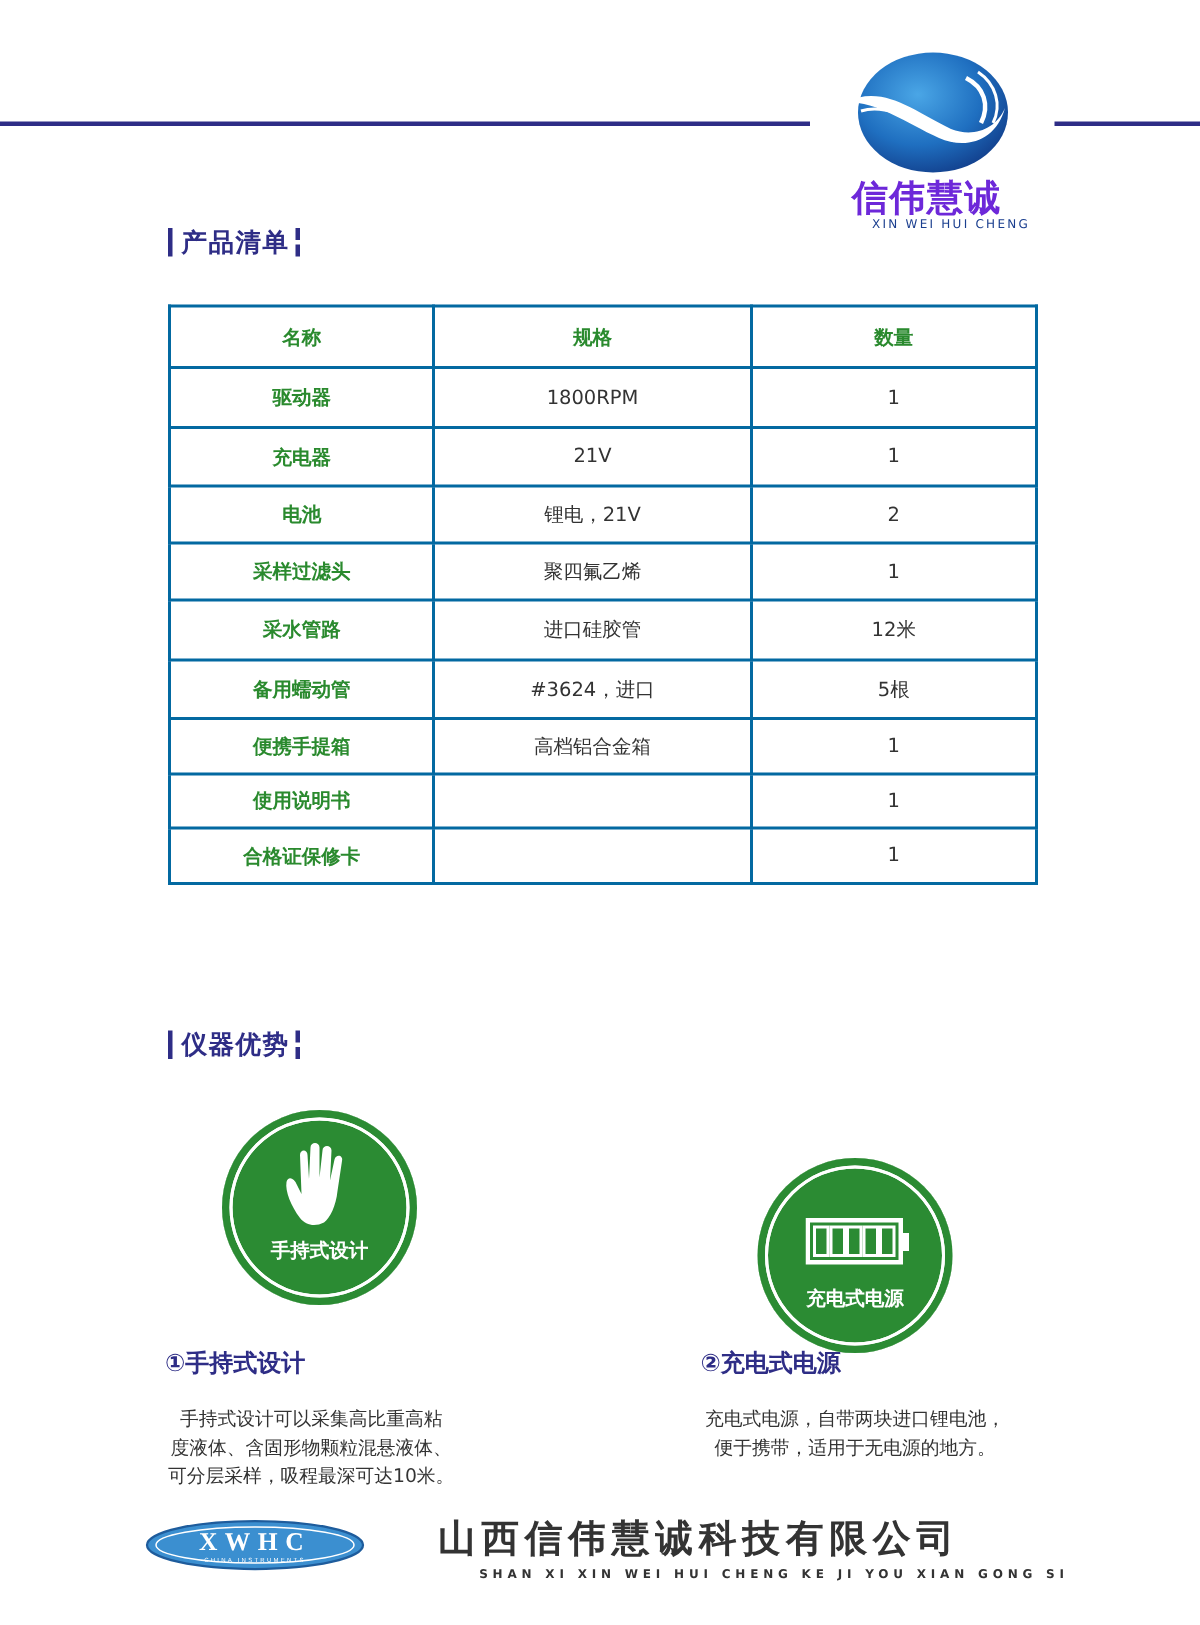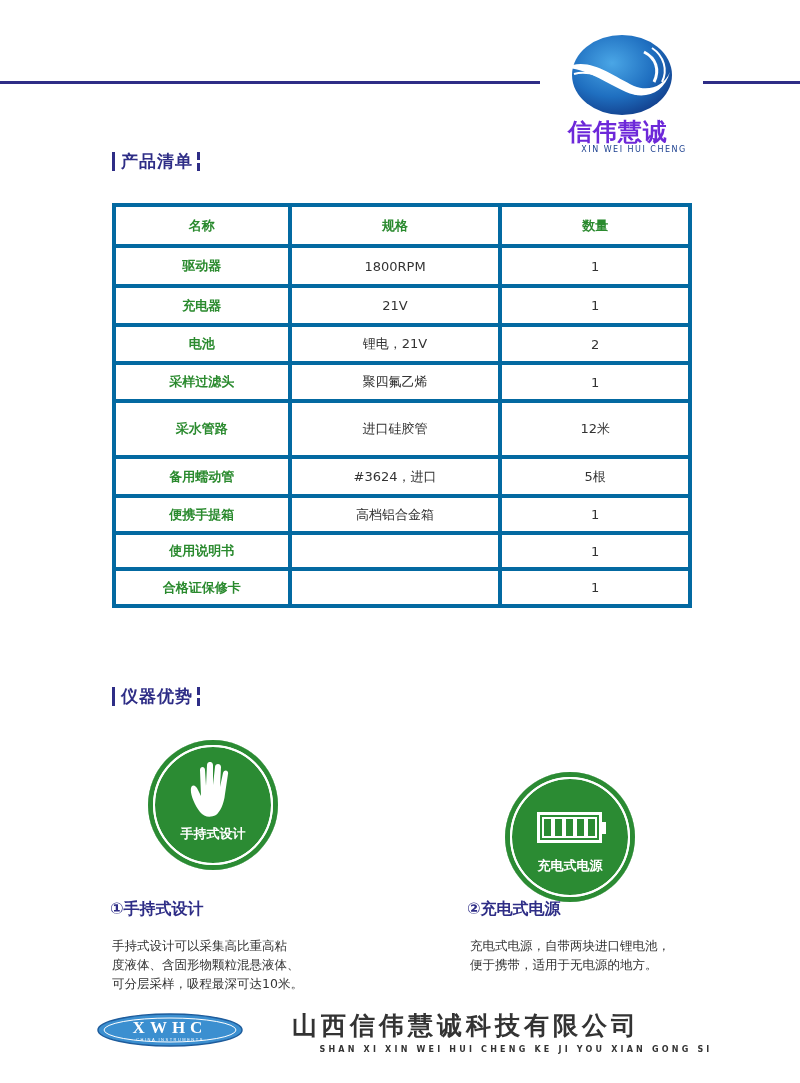--- a/index.html
+++ b/index.html
@@ -14,33 +14,33 @@
   .logo-cn { position:absolute; left:0; top:84px; width:140px; text-align:center; font-size:24px; font-weight:bold; color:#6d28d9; letter-spacing:1px; line-height:28px; }
   .logo-en { position:absolute; left:16px; top:111px; width:140px; text-align:center; font-size:8px; color:#1b3f8f; letter-spacing:1.5px; }
 
   .section-title { position:absolute; left:112px; height:26px; display:flex; align-items:center; }
   .section-title .bar { width:3px; height:19px; background:#2e2d86; margin-right:6px; }
   .section-title .text { font-size:17px; font-weight:bold; color:#2e2d86; letter-spacing:1px; }
   .section-title .bar-end { width:3px; height:19px; margin-left:4px; display:flex; flex-direction:column; justify-content:space-between; }
   .section-title .bar-end i { display:block; width:3px; height:8px; background:#2e2d86; }
 
   .spec-table { position:absolute; left:112px; top:203px; width:580px; border-collapse:collapse; }
-  .spec-table td, .spec-table th { border:4px solid #0369a1; text-align:center; font-size:13px; }
+  .spec-table td, .spec-table th { border:2px solid #0369a1; text-align:center; font-size:13px; }
   .spec-table th { color:#2a8a2e; font-weight:bold; height:41px; }
   .spec-table td.name { color:#2a8a2e; font-weight:bold; }
   .spec-table td { color:#333; }
   .c1 { width:177px; } .c2 { width:212px; } .c3 { width:191px; }
 
   .adv-circle { position:absolute; width:130px; height:130px; border-radius:50%; background:#2b8b33; box-shadow: inset 0 0 0 5px #2b8b33, inset 0 0 0 7px #ffffff; }
   .adv-circle .ring { position:absolute; left:5px; top:5px; right:5px; bottom:5px; border:2px solid #fff; border-radius:50%; }
   .adv-circle .label { position:absolute; left:0; width:130px; top:85px; text-align:center; color:#fff; font-size:13px; font-weight:bold; }
   .adv-circle svg { position:absolute; }
 
   .adv-title { position:absolute; font-size:16px; font-weight:bold; color:#2e2d86; }
-  .adv-desc { position:absolute; font-size:12.5px; color:#333; line-height:19px; }
+  .adv-desc { position:absolute; font-size:12.5px; color:#333; line-height:19px;text-align:center; }
 
   .footer-logo { position:absolute; left:96px; top:1012px; width:148px; height:36px; }
   .company-cn { position:absolute; left:292px; top:1011px; width:442px; font-size:25px; font-weight:bold; color:#333; letter-spacing:4px; white-space:nowrap; line-height:30px; }
   .company-en { position:absolute; left:296px; top:1045px; width:440px; font-size:8px; color:#333; letter-spacing:3.2px; white-space:nowrap; font-weight:bold;text-align:center; }
 </style>
 </head>
 <body>
 
 <div class="topline-left"></div>
 <div class="topline-right"></div>
@@ -95,21 +95,21 @@
     <tr style="height:38px;">
       <td class="name">电池</td>
       <td>锂电，21V</td>
       <td>2</td>
     </tr>
     <tr style="height:38px;">
       <td class="name">采样过滤头</td>
       <td>聚四氟乙烯</td>
       <td>1</td>
     </tr>
-    <tr style="height:56px;margin-top:32px;">
+    <tr style="height:40px;margin-top:32px;">
       <td class="name">采水管路</td>
       <td>进口硅胶管</td>
       <td>12米</td>
     </tr>
     <tr style="height:39px;">
       <td class="name">备用蠕动管</td>
       <td>#3624，进口</td>
       <td>5根</td>
     </tr>
     <tr style="height:37px;padding-left:22px;">

